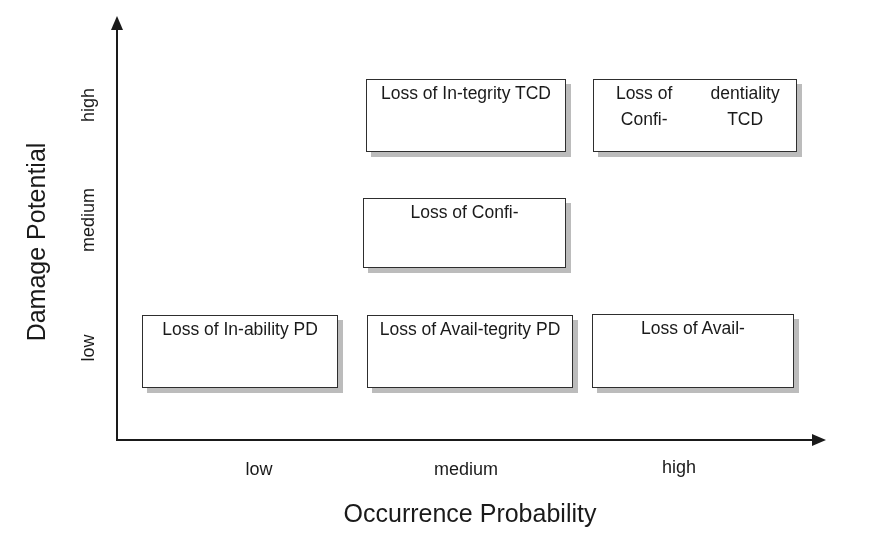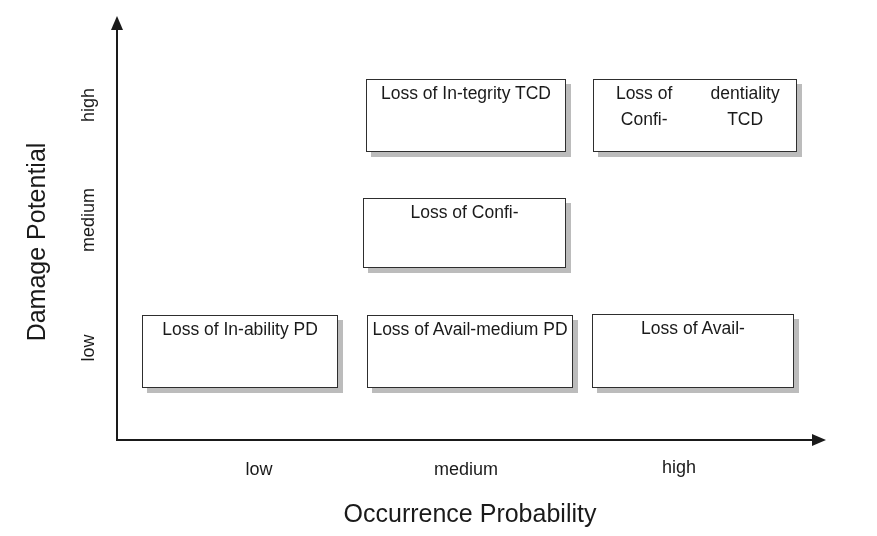--- a/index.html
+++ b/index.html
@@ -109,20 +109,20 @@
     <span>Loss of Confi-</span>
   </div>
 
   <div class="node node-integrity-pd">
     <span>Loss of In-</span>
     <span>ability PD</span>
   </div>
 
   <div class="node node-availability-pd">
     <span>Loss of Avail-</span>
-    <span>medium PD</span>
+    <span>tegrity PD</span>
   </div>
 
   <div class="node node-availability-tcd">
     <span>Loss of Avail-</span>
   </div>
 
 </div>
 
 </body></html>

